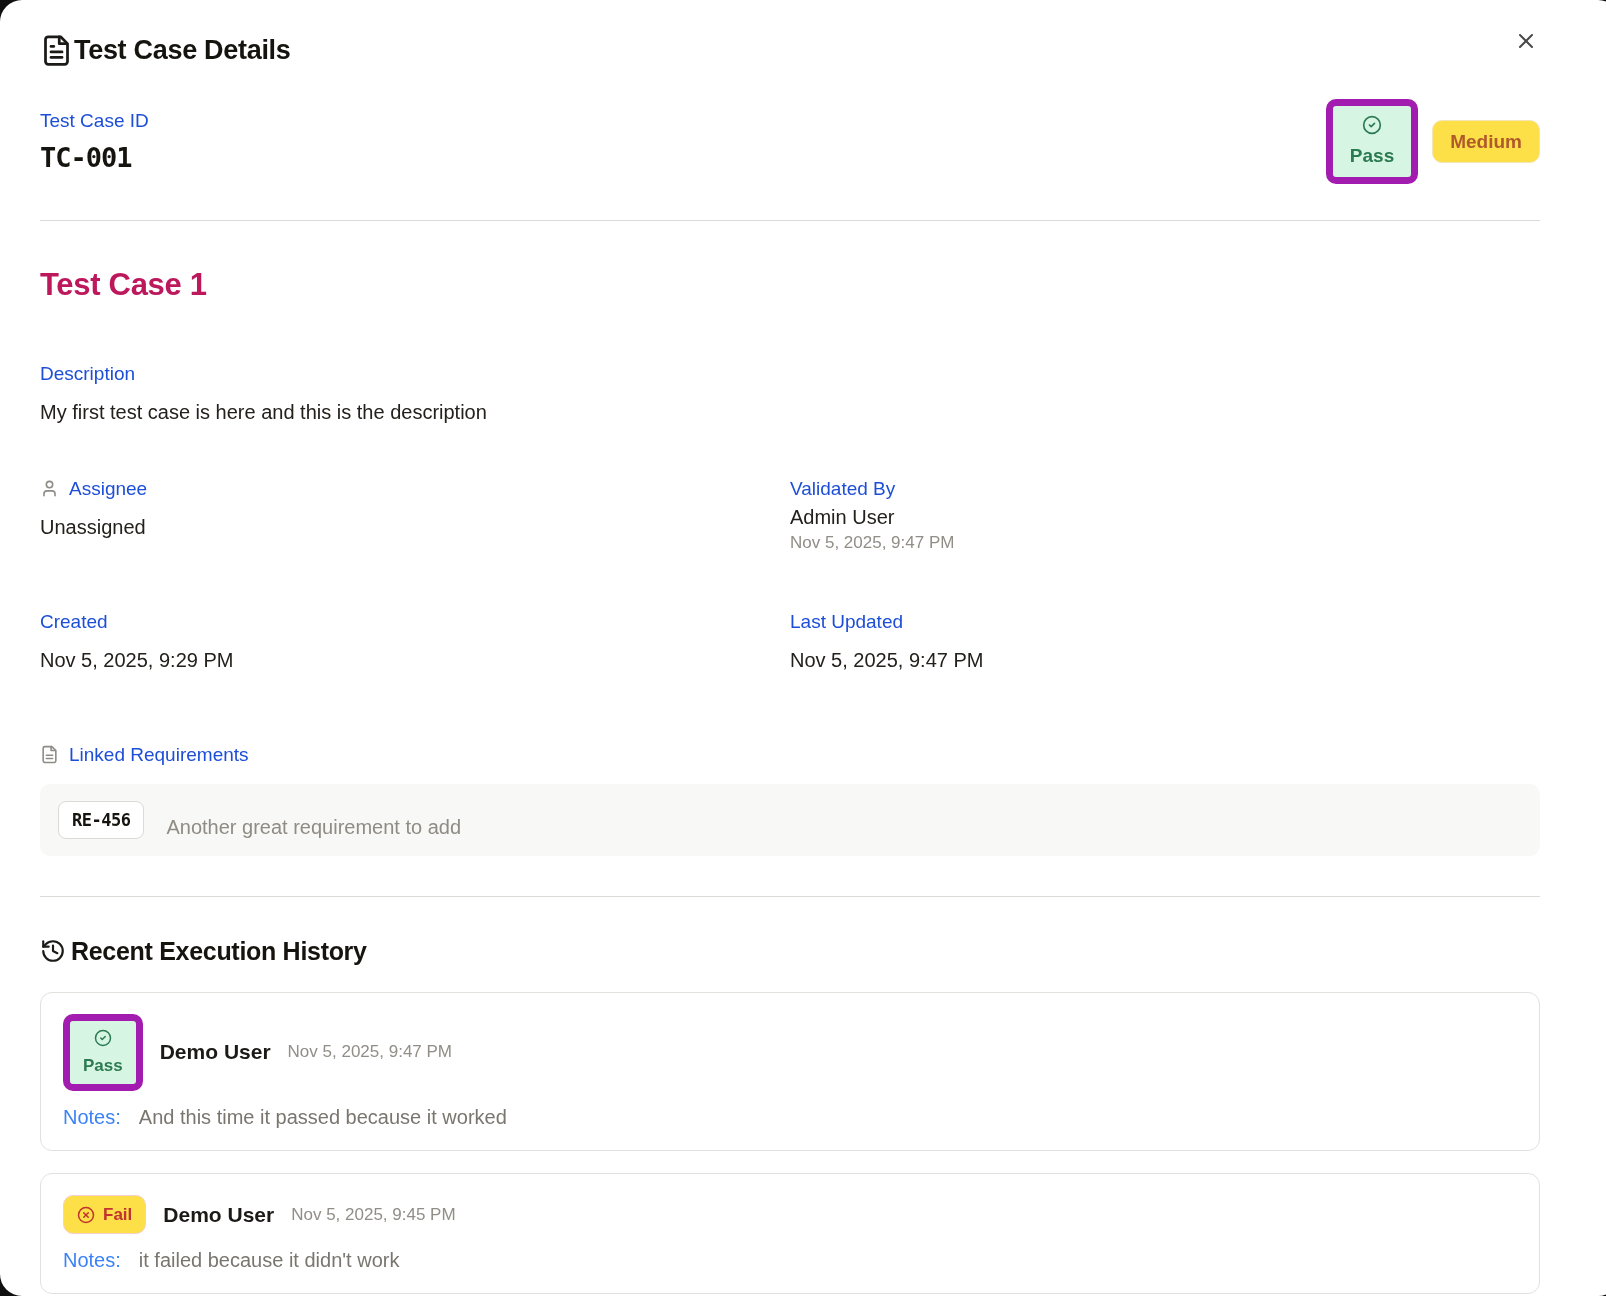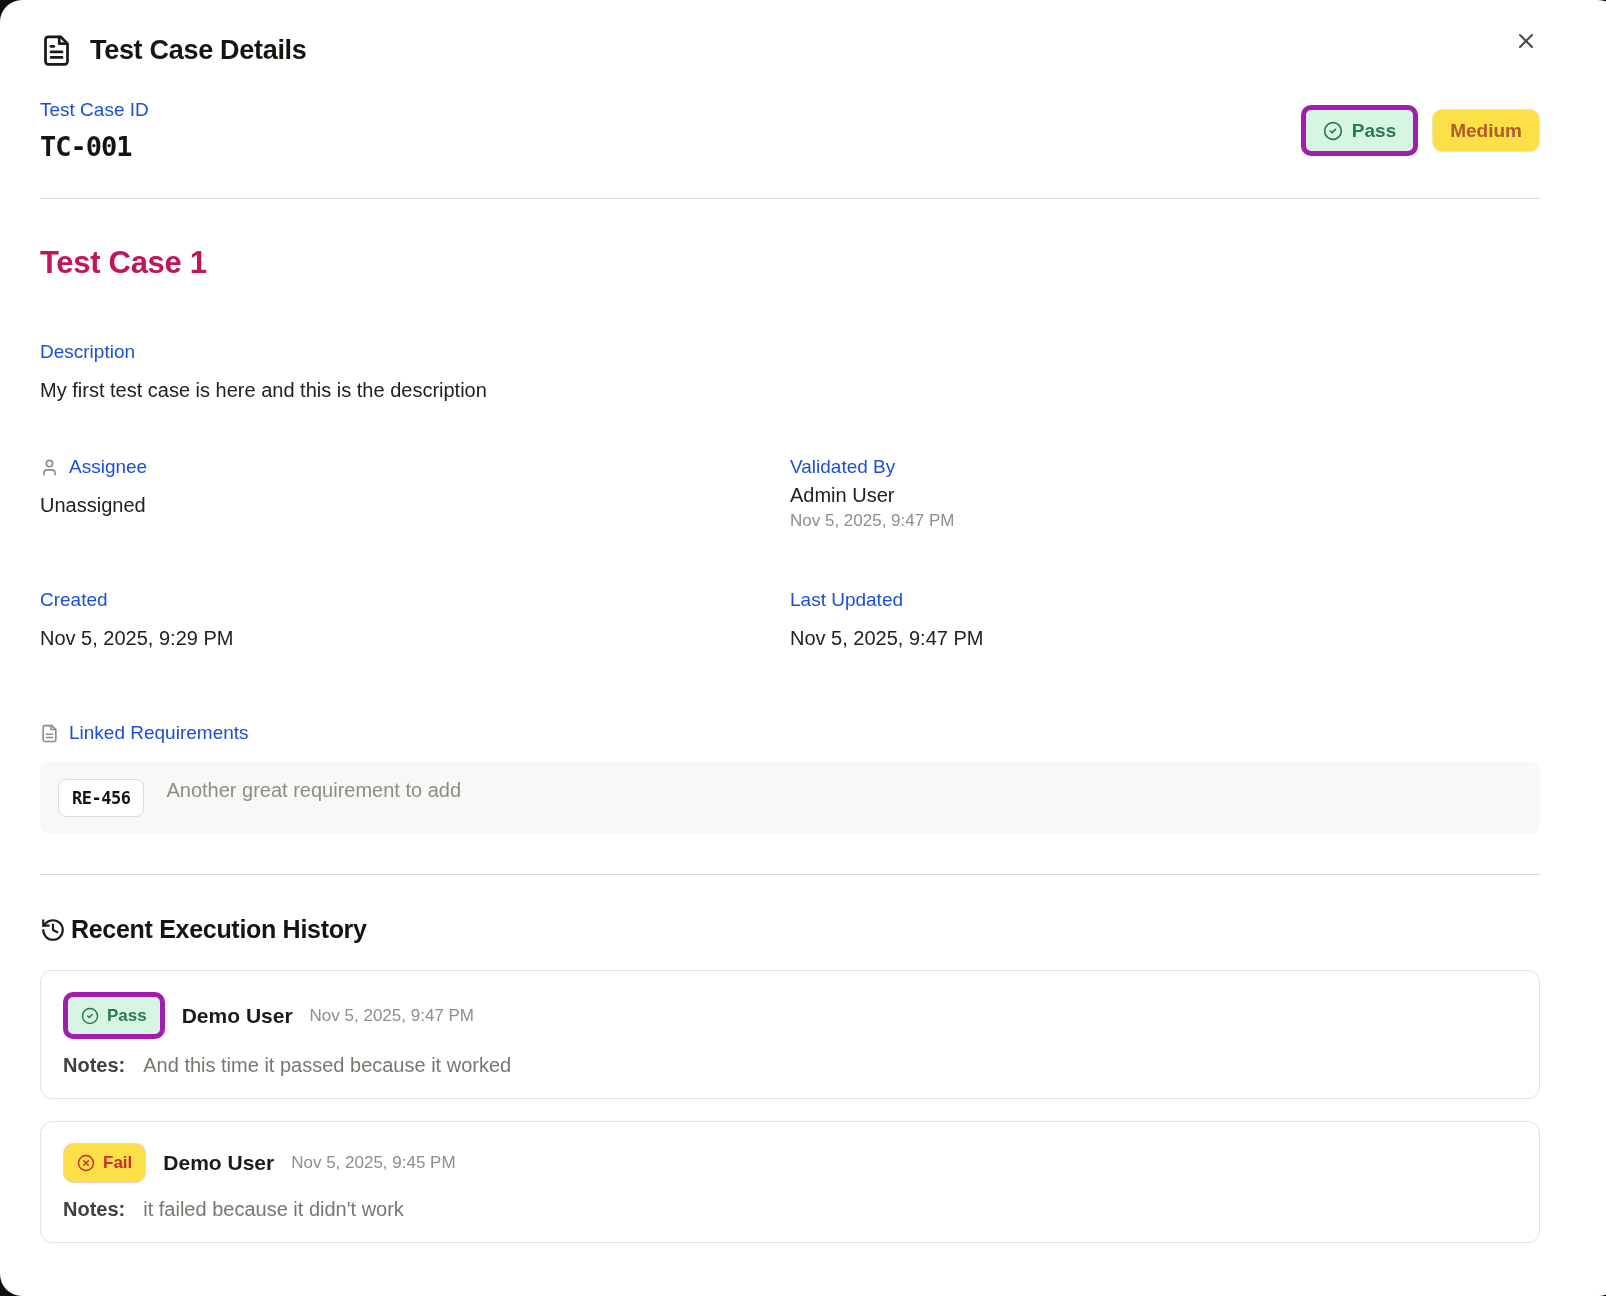--- a/index.html
+++ b/index.html
@@ -15,21 +15,21 @@
     left: 0; top: 0; bottom: 0; right: -14px;
     background: #ffffff;
     border-radius: 22px;
     overflow: hidden;
   }
   .content {
     padding: 34px 80px 0 40px;
   }
   
   .header-row {
-    display: flex; align-items: center; gap: 17px; text-align: center;
+    display: flex; align-items: center; gap: 1px; text-align: center;
   }
   .header-row .doc-icon { width: 33px; height: 33px; color: #1c1a17; flex: 0 0 auto; }
   .modal-title {
     font-size: 27px; font-weight: 700; color: #16140f; letter-spacing: -0.3px;
   }
   .close-btn {
     position: absolute; top: 26px; right: 78px;
     width: 32px; height: 32px;
     background: transparent; border: none; cursor: pointer;
     color: #4a4a4a; display: flex; align-items: center; justify-content: center;
@@ -48,21 +48,21 @@
     font-family: "DejaVu Sans Mono", "Liberation Mono", monospace;
     font-size: 27px; font-weight: 700; color: #16140f; letter-spacing: -1px;
   }
   .badge-group { display: flex; align-items: center; gap: 14px; }
   .badge {
     display: inline-flex; align-items: center; gap: 9px;
     font-size: 19px; font-weight: 700;
     padding: 9px 17px; border-radius: 10px; line-height: 1.25;
   }
   .badge svg { width: 20px; height: 20px; }
-  .badge.pass   { background: #d7f5e3; color: #2c7a52; border: 5px solid #a21caf; }
+  .badge.pass   { background: #d7f5e3; color: #2c7a52; border: 7px solid #a21caf; flex-direction: column; }
   .badge.medium { background: #fde047; color: #b05a2c; border: 1px solid #f4e6b4; }
   .badge.fail   { background: #fde047; color: #c13230; border: 1px solid #f6cfcf; }
 
   .divider { border: none; border-top: 1px solid #dcdad7; margin-top: 36px; }
 
   
   .tc-name {
     margin-top: 46px;
     font-size: 31px; font-weight: 700; color: #be185d; letter-spacing: -0.3px;
   }
@@ -88,21 +88,21 @@
   .linked-label-row {
     margin-top: 72px;
     display: flex; align-items: center; gap: 10px; color: #8f8b85;
   }
   .linked-label-row svg { width: 19px; height: 19px; }
   .req-row {
     margin-top: 18px;
     background: #f8f8f6;
     border-radius: 10px;
     padding: 17px 18px;
-    display: flex; align-items: flex-start; gap: 22px;
+    display: flex; align-items: flex-end; gap: 22px;
     cursor: pointer;
   }
   .req-chip {
     background: #ffffff;
     border: 1px solid #dcdad6;
     border-radius: 8px;
     padding: 8px 13px;
     font-family: "DejaVu Sans Mono", "Liberation Mono", monospace;
     font-size: 17px; font-weight: 700; color: #16140f; letter-spacing: -0.5px;
   }
@@ -123,21 +123,21 @@
     border-radius: 12px;
     padding: 21px 22px;
   }
   .history-card + .history-card { margin-top: 22px; }
   .hc-top { display: flex; align-items: center; gap: 17px; }
   .badge.small { font-size: 17px; padding: 8px 13px; gap: 8px; }
   .badge.small svg { width: 18px; height: 18px; }
   .hc-user { font-size: 21px; font-weight: 700; color: #1c1a17; }
   .hc-time { font-size: 17px; color: #918d87; }
   .hc-notes { margin-top: 15px; font-size: 20px; }
-  .hc-notes .notes-label { font-weight: 700; color: #404040; }
+  .hc-notes .notes-label { font-weight: 400; color: #3b82f6; }
   .hc-notes .notes-text { color: #7a766f; margin-left: 18px; }
 </style>
 </head>
 <body>
 
 <div class="modal">
 
   <button class="close-btn">
     <span>
       <svg viewBox="0 0 24 24" fill="none" stroke="currentColor" stroke-width="2" stroke-linecap="round" stroke-linejoin="round">

